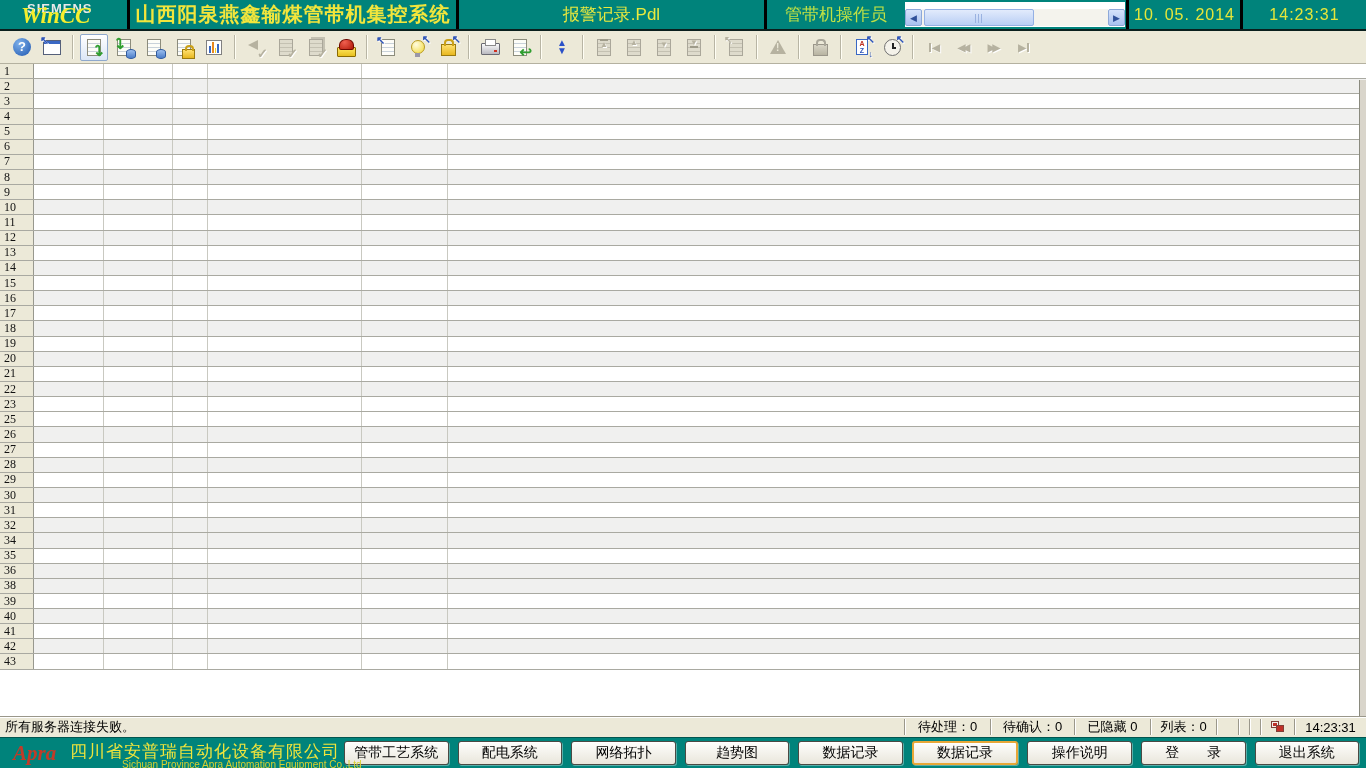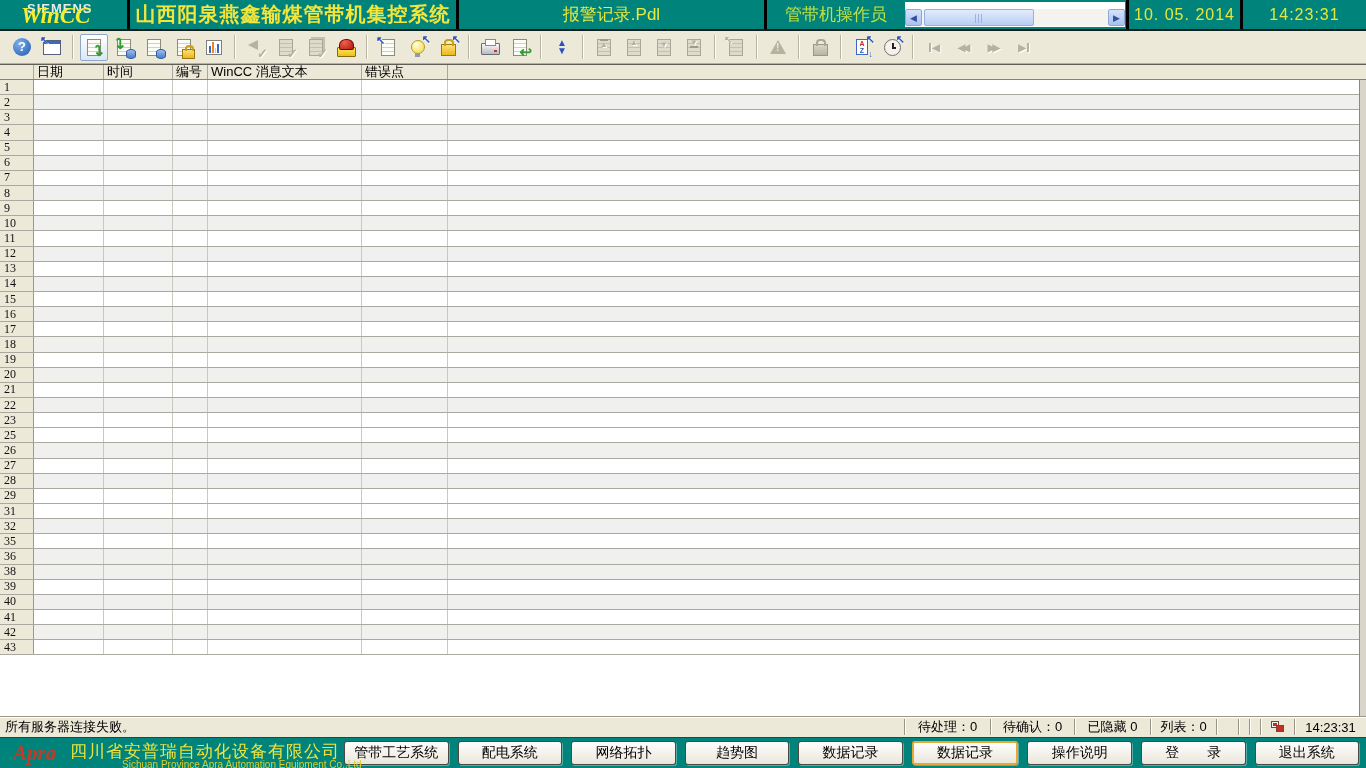--- a/index.html
+++ b/index.html
@@ -320,29 +320,20 @@
       </span>
       <span class="tbi dis">
         <span class="navg">
           <span>▶</span>
           <span class="bar"></span>
         </span>
       </span>
     </div>
 
   <div class="tablewrap">
-    <div class="thead" id="thead">
-        <div class="th" style="width:34px"></div>
-        <div class="th" style="width:70px">日期</div>
-        <div class="th" style="width:69px">时间</div>
-        <div class="th" style="width:35px">编号</div>
-        <div class="th" style="width:154px">WinCC 消息文本</div>
-        <div class="th" style="width:86px">错误点</div>
-        <div class="th fill"></div>
-      </div>
     <div class="tbody" id="tbody">
         <div class="trow">
           <div class="rnum">1</div>
           <div class="tc" style="width:70px"></div>
           <div class="tc" style="width:69px"></div>
           <div class="tc" style="width:35px"></div>
           <div class="tc" style="width:154px"></div>
           <div class="tc" style="width:86px"></div>
           <div class="tc fill"></div>
         </div>
@@ -582,31 +573,49 @@
         </div>
         <div class="trow">
           <div class="rnum">29</div>
           <div class="tc" style="width:70px"></div>
           <div class="tc" style="width:69px"></div>
           <div class="tc" style="width:35px"></div>
           <div class="tc" style="width:154px"></div>
           <div class="tc" style="width:86px"></div>
           <div class="tc fill"></div>
         </div>
+        <div class="trow even">
+          <div class="rnum">30</div>
+          <div class="tc" style="width:70px"></div>
+          <div class="tc" style="width:69px"></div>
+          <div class="tc" style="width:35px"></div>
+          <div class="tc" style="width:154px"></div>
+          <div class="tc" style="width:86px"></div>
+          <div class="tc fill"></div>
+        </div>
         <div class="trow">
           <div class="rnum">31</div>
           <div class="tc" style="width:70px"></div>
           <div class="tc" style="width:69px"></div>
           <div class="tc" style="width:35px"></div>
           <div class="tc" style="width:154px"></div>
           <div class="tc" style="width:86px"></div>
           <div class="tc fill"></div>
         </div>
         <div class="trow even">
           <div class="rnum">32</div>
+          <div class="tc" style="width:70px"></div>
+          <div class="tc" style="width:69px"></div>
+          <div class="tc" style="width:35px"></div>
+          <div class="tc" style="width:154px"></div>
+          <div class="tc" style="width:86px"></div>
+          <div class="tc fill"></div>
+        </div>
+        <div class="trow even">
+          <div class="rnum">34</div>
           <div class="tc" style="width:70px"></div>
           <div class="tc" style="width:69px"></div>
           <div class="tc" style="width:35px"></div>
           <div class="tc" style="width:154px"></div>
           <div class="tc" style="width:86px"></div>
           <div class="tc fill"></div>
         </div>
         <div class="trow">
           <div class="rnum">35</div>
           <div class="tc" style="width:70px"></div>

